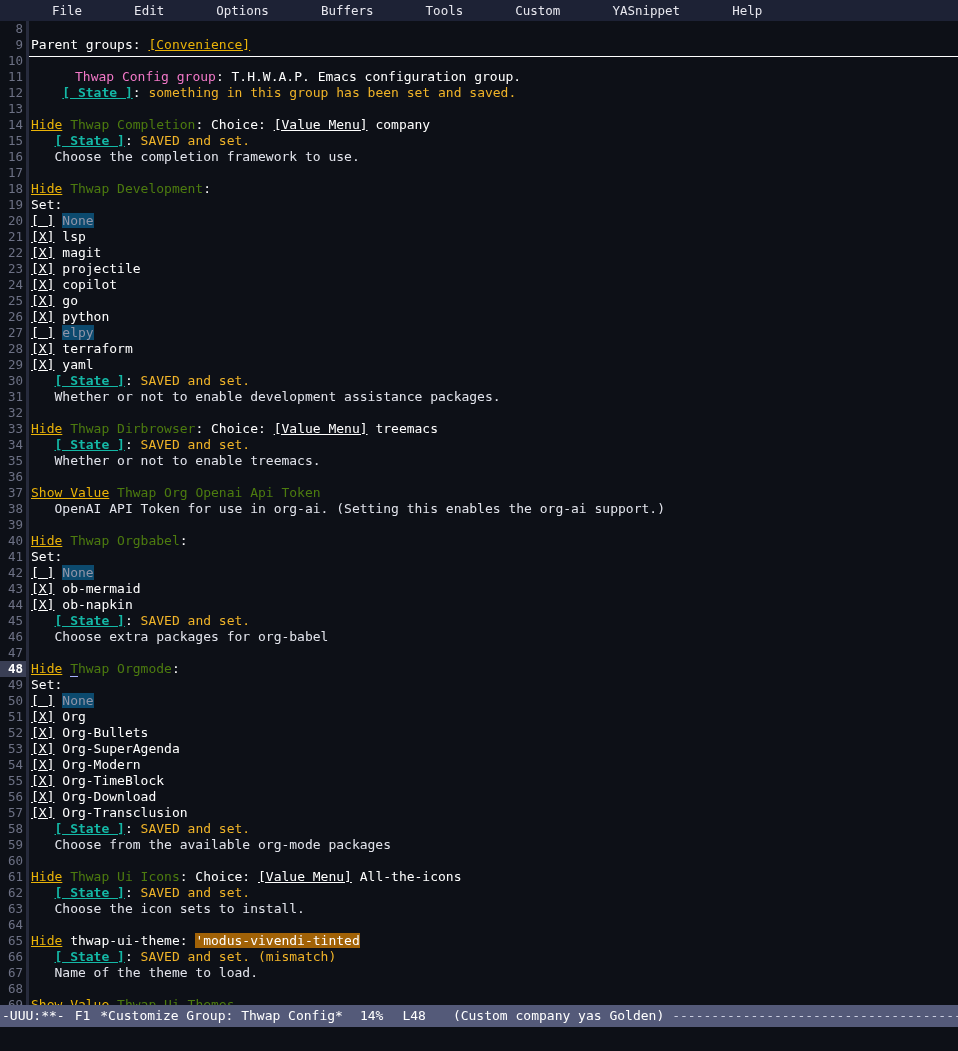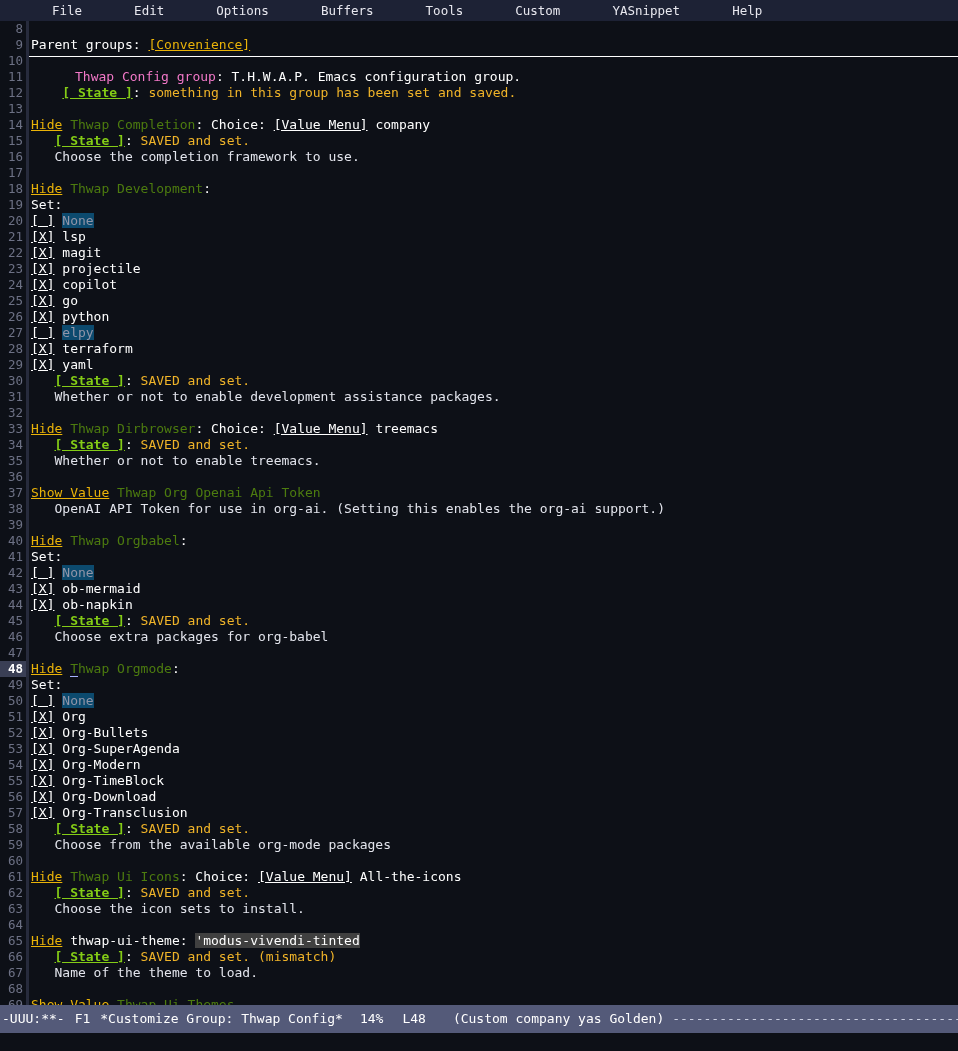--- a/index.html
+++ b/index.html
@@ -80,47 +80,47 @@
     white-space: pre;
     overflow: hidden;
   }
 
   
   .f-link      { color: #eab308; text-decoration: underline; cursor: pointer; }
   .f-group     { color: #4d7c0f; }
   .f-groupmag  { color: #f278c8; margin-left: 44px; }
   .f-plain     { color: #ffffff; }
   .f-doc       { color: #e2e4ec; }
-  .f-state     { color: #84cc16; text-decoration: underline; font-weight: bold; cursor: pointer; }
+  .f-state     { color: #14b8a6; text-decoration: underline; font-weight: bold; cursor: pointer; }
   .f-modified  { color: #f0b429; }
   .f-button    { color: #ffffff; text-decoration: underline; cursor: pointer; }
   .f-checkbox  { color: #ffffff; text-decoration: underline; cursor: pointer; }
   .f-inactive  { color: #9195a8; background: #0c4a6e; }
-  .f-field     { color: #ffffff; background: #404040; }
+  .f-field     { color: #ffffff; background: #a16207; }
   .f-punct     { color: #ffffff; }
 
   .hrule {
     position: absolute;
     left: 29px;
     right: 0;
     height: 1px;
     background: #ffffff;
     top: 35px;
   }
 
   
   .cursor-u {
     border-bottom: 2px solid #a8b4ff;
     display: inline-block;
     line-height: 14px;
   }
 
   
   #modeline {
-    height: 28px;
+    height: 22px;
     background: #545a79;
     color: #ffffff;
     display: flex;
     align-items: center;
     white-space: pre;
     font-size: 13px;
     overflow: hidden;
     box-sizing: border-box;
   }
   #modeline .fill {

